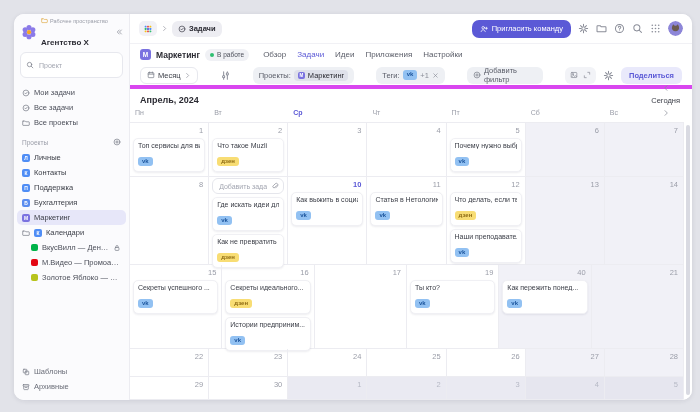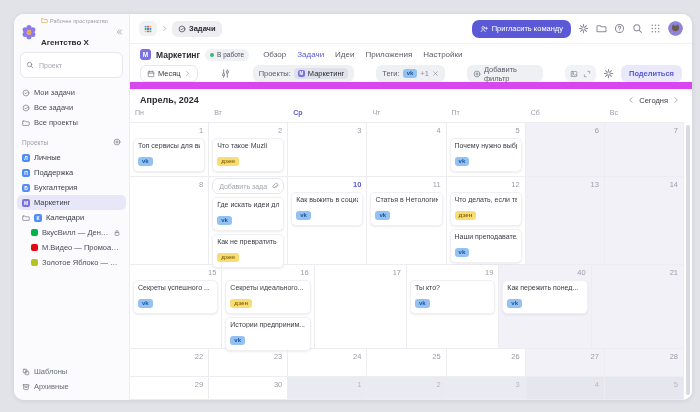--- a/index.html
+++ b/index.html
@@ -65,37 +65,37 @@
   .project-row{height:21px;display:flex;align-items:center;gap:5px;padding:0 10px;flex:none;}
   .proj-title{font-size:8.5px;font-weight:bold;color:#2b2b33;}
   .status-pill{display:inline-flex;align-items:center;gap:3px;height:12px;padding:0 5px;
     background:#f0f1f5;border-radius:7px;font-size:6.5px;color:#4a4d58;}
   .status-dot{width:4px;height:4px;border-radius:50%;background:#2fbf71;}
   .tabs{display:flex;gap:11px;margin-left:9px;}
   .tab{font-size:8px;color:#5a5d68;}
   .tab.active{color:#5b59d6;}
 
   .filter-row{height:24px;display:flex;align-items:center;gap:22px;padding:0 10px;
-    border-bottom:7px solid #d946ef;flex:none;}
+    border-bottom:4px solid #d946ef;flex:none;}
   .view-switch{display:inline-flex;align-items:center;gap:3px;height:17px;padding:0 6px;
     border:1px solid #e7e8ee;border-radius:6px;font-size:7.5px;color:#3a3d46;}
   .chip{display:inline-flex;align-items:center;gap:3px;height:17px;padding:0 6px;
     background:#eef0f4;border-radius:6px;font-size:7.5px;color:#5a5d68;}
   .chip-inner{display:inline-flex;align-items:center;gap:3px;background:#dfe1ea;border-radius:4px;
     padding:1px 4px;color:#2b2b33;}
   .chip-more{color:#8a8d98;}
   .filter-right{margin-left:auto;display:flex;align-items:center;gap:7px;}
   .icon-group{display:inline-flex;align-items:center;gap:5px;background:#f2f3f7;border-radius:6px;
     height:17px;padding:0 5px;}
   .share-btn{height:17px;padding:0 8px;border:0;background:#e9e9fb;color:#5b59d6;font-size:7.5px;
     font-weight:bold;border-radius:6px;font-family:"Liberation Sans",sans-serif;}
 
   .cal-header{height:20px;display:flex;align-items:center;padding:2px 12px 0 10px;flex:none;}
   .cal-title{font-size:9px;font-weight:bold;color:#2b2b33;}
-  .today-nav{margin-left:auto;display:flex;align-items:center;gap:4px;font-size:7.5px;color:#3a3d46;}
+  .today-nav{margin-left:auto;display:flex;align-items:center;gap:4px;font-size:7.5px;color:#3a3d46;flex-direction:column;}
   .day-row{height:13px;display:flex;padding-right:8px;flex:none;}
   .day{flex:1;font-size:7px;color:#9a9da8;padding-left:5px;}
   .day.today{color:#5b59d6;font-weight:bold;}
 
   .grid-wrap{flex:1;position:relative;padding-right:8px;overflow:hidden;min-height:0;}
   .grid{height:100%;display:flex;flex-direction:column;border-top:1px solid #ececf1;}
   .cal-row{display:flex;border-bottom:1px solid #ececf1;flex:none;}
   .row-1{height:54px;}.row-2{height:88px;}.row-3{height:84px;}.row-4{height:28px;}
   .row-5{flex:1;min-height:0;}
   .cal-cell{flex:1;min-width:0;border-right:1px solid #ececf1;padding:1px 3px 3px;display:flex;
@@ -208,20 +208,24 @@
             </svg>
           </span>
       </div>
 
       <div>
           <div class="proj-item">
             <span class="letter-sq" style="background: rgb(79, 141, 245);">Л</span>
             <span class="proj-name">Личные</span>
           </div>
           <div class="proj-item">
+            <span class="letter-sq" style="background: rgb(79, 141, 245);">К</span>
+            <span class="proj-name">Контакты</span>
+          </div>
+          <div class="proj-item">
             <span class="letter-sq" style="background: rgb(79, 141, 245);">П</span>
             <span class="proj-name">Поддержка</span>
           </div>
           <div class="proj-item">
             <span class="letter-sq" style="background: rgb(91, 141, 239);">Б</span>
             <span class="proj-name">Бухгалтерия</span>
           </div>
           <div class="proj-item selected">
             <span class="letter-sq" style="background: rgb(122, 114, 224);">М</span>
             <span class="proj-name">Маркетинг</span>

